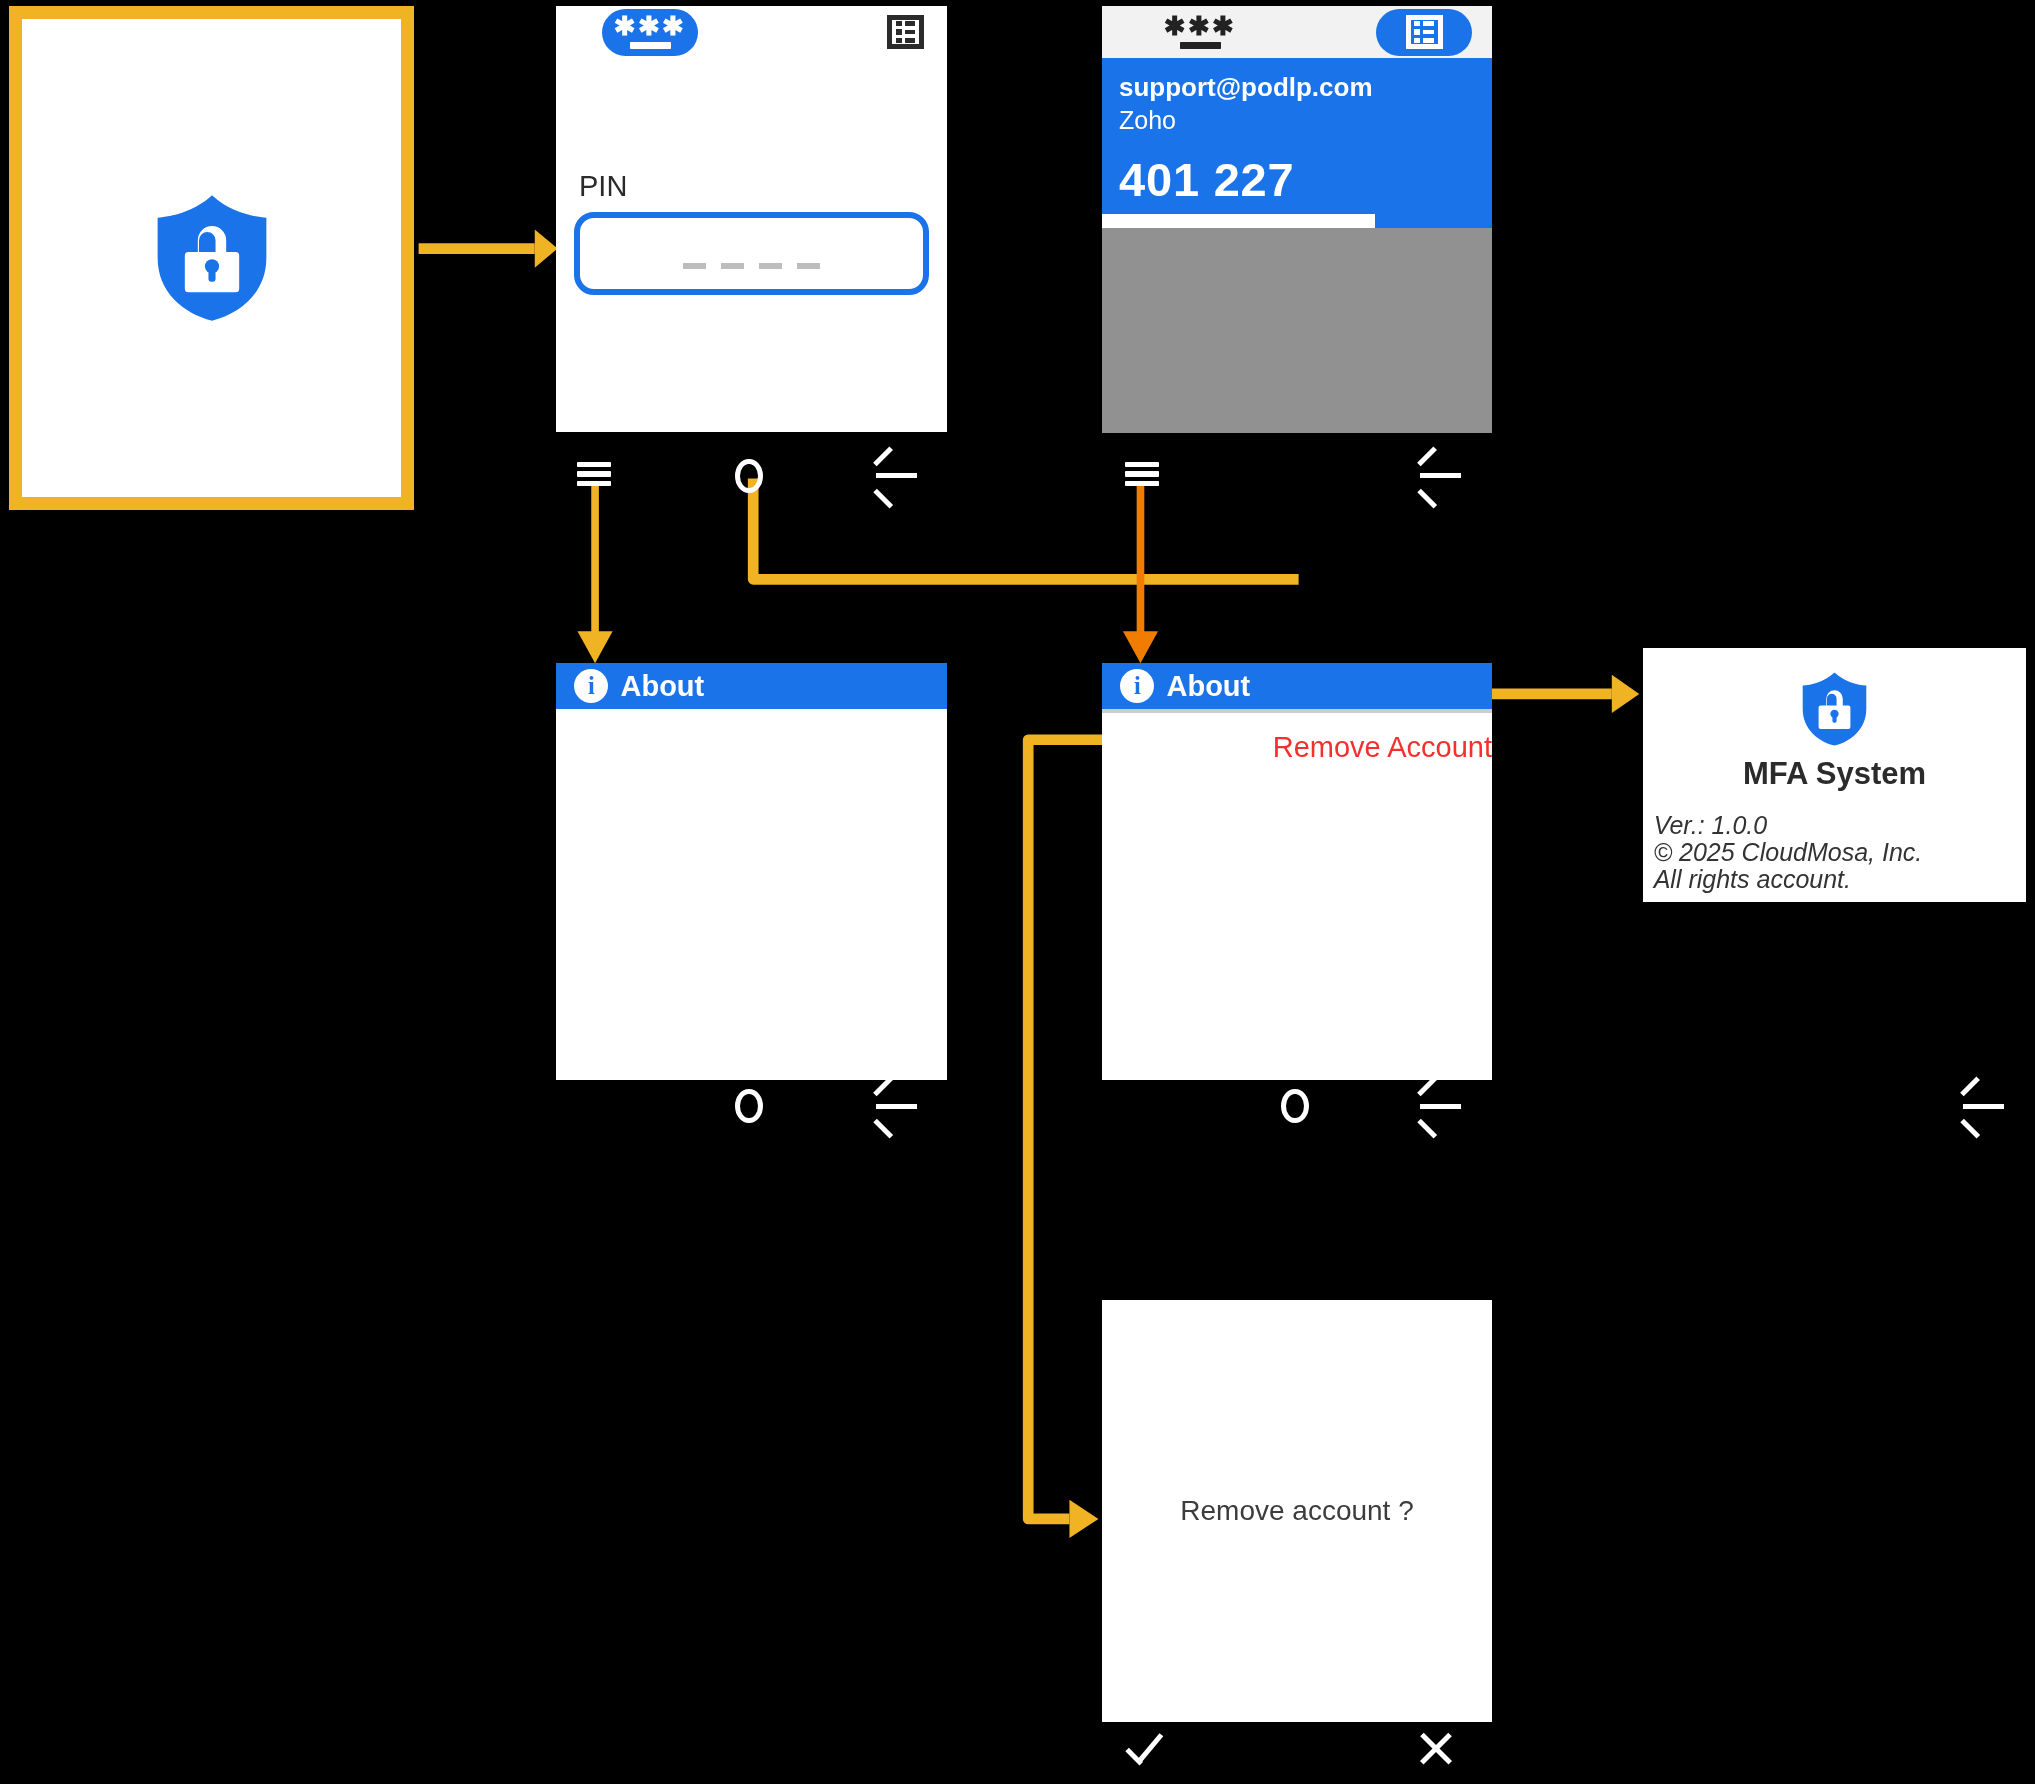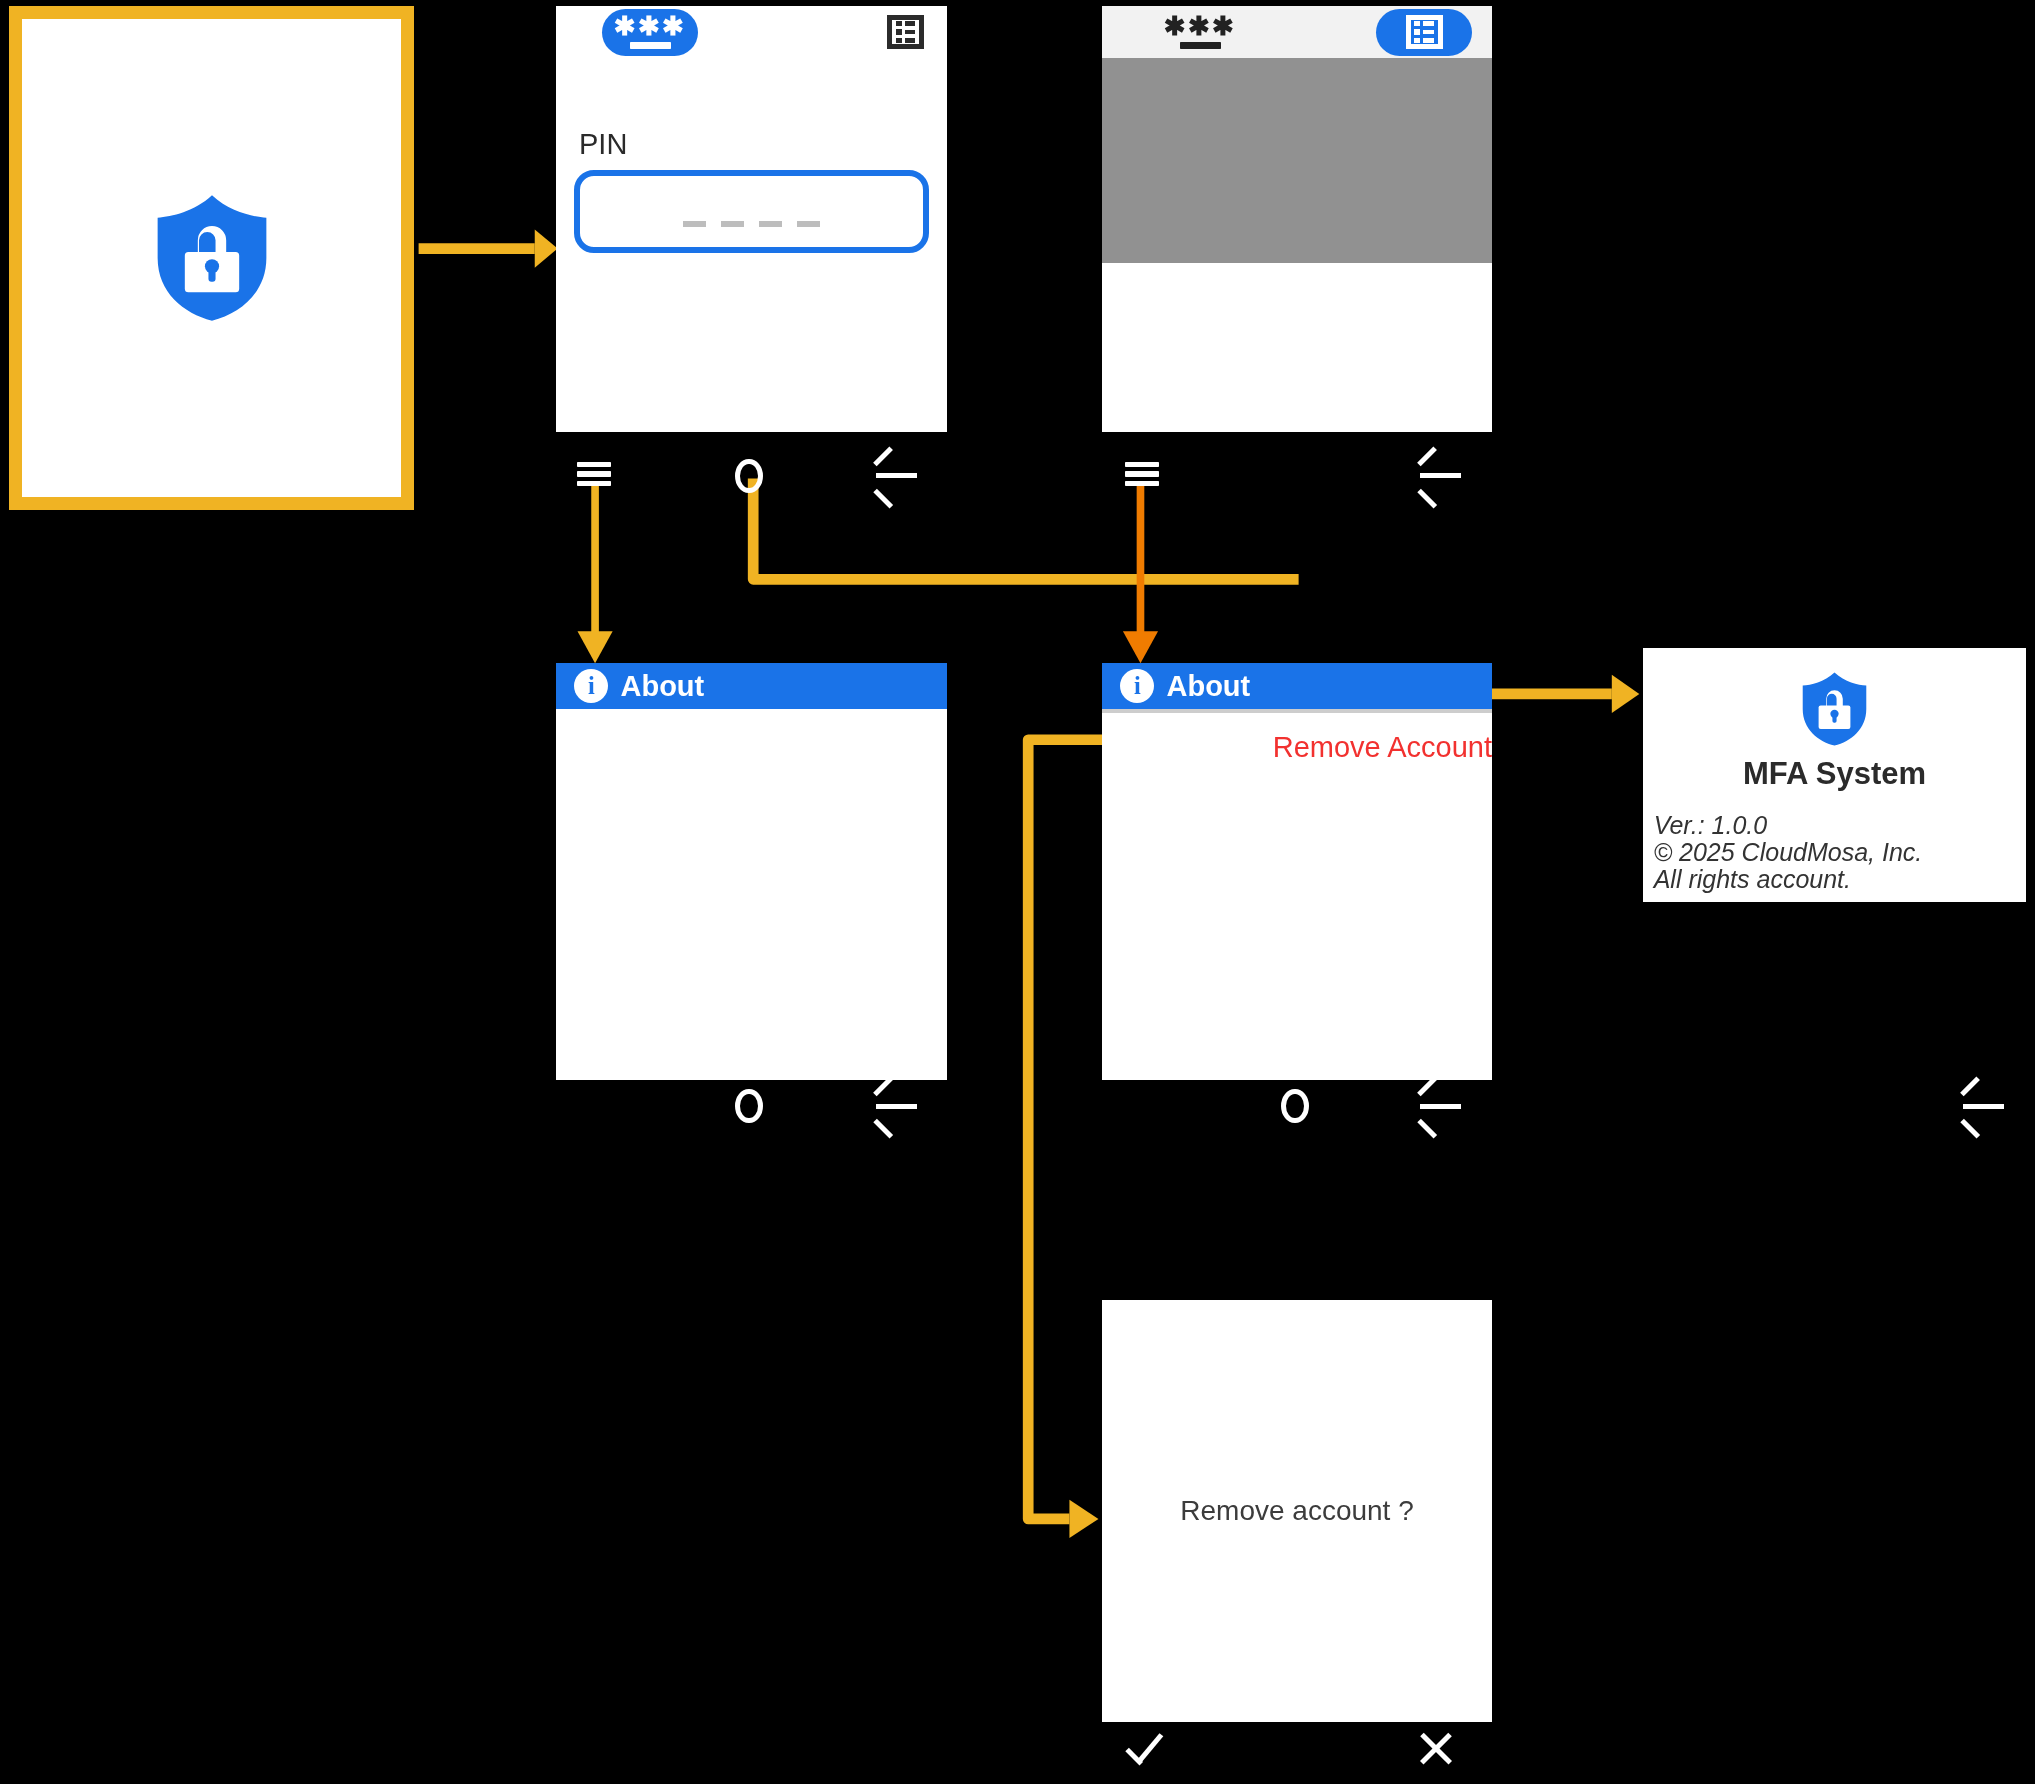--- a/index.html
+++ b/index.html
@@ -50,21 +50,21 @@
     width: 37px; height: 34px; border: 5.3px solid #2b2b2b;
     display: flex; flex-direction: column; justify-content: center;
     gap: 3.1px; padding: 0 3.8px; box-sizing: border-box; background: transparent;
   }
   .list-icon .row { display: flex; align-items: center; gap: 3.1px; }
   .list-icon .sq { width: 6.1px; height: 5.3px; background: #2b2b2b; }
   .list-icon .ln { flex: 1; height: 4.6px; background: #2b2b2b; }
   .list-icon.white { border-color:#fff; }
   .list-icon.white .sq, .list-icon.white .ln { background: #fff; }
   .pin-label {
-    font-size: 29px; color: #2a2a2a; margin: 70px 0 0 23px;
+    font-size: 29px; color: #2a2a2a; margin: 112px 0 0 23px;
   }
   .pin-box {
     margin: 9.2px 18.3px 0 18.3px; height: 83px;
     border: 6.9px solid #1a73e8; border-radius: 20px;
     display: flex; align-items: flex-end; justify-content: center;
     padding-bottom: 20px; box-sizing: border-box; gap: 15.3px;
   }
   .pin-dash { width: 23px; height: 6.1px; background: #bdbdbd; }
   
   #otp-screen {
@@ -244,20 +244,28 @@
             <span class="sq"></span>
             <span class="ln"></span>
           </div>
         <div class="row">
             <span class="sq"></span>
             <span class="ln"></span>
           </div>
       </div>
     </div>
   </div>
+  <div class="otp-body">
+    <div class="otp-email">support@podlp.com</div>
+    <div class="otp-issuer">Zoho</div>
+    <div class="otp-code">401 227</div>
+    <div class="otp-progress">
+      <div class="otp-progress-fill" id="otp-fill" style="width: 70%;"></div>
+    </div>
+  </div>
   <div class="otp-rest"></div>
 </div>
 <div class="navbar" style="left:1102px; top:451px; width:390px; height:53px;">
   <div class="nav-btn" style="position:absolute;left:23px;top:10.7px;">
     <div class="hamburger">
         <span></span>
         <span></span>
         <span></span>
       </div>
   </div>

